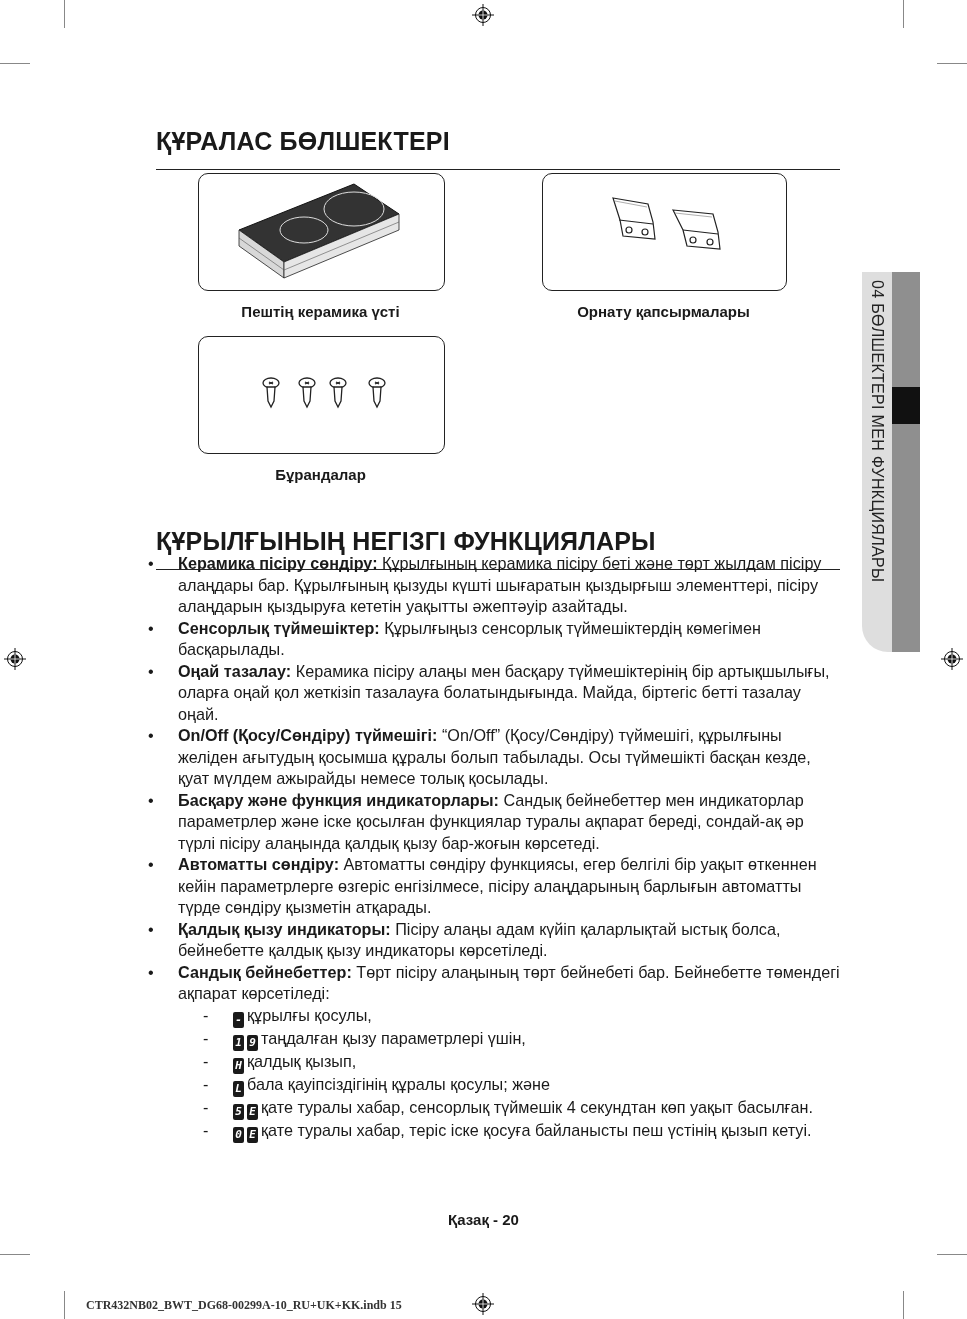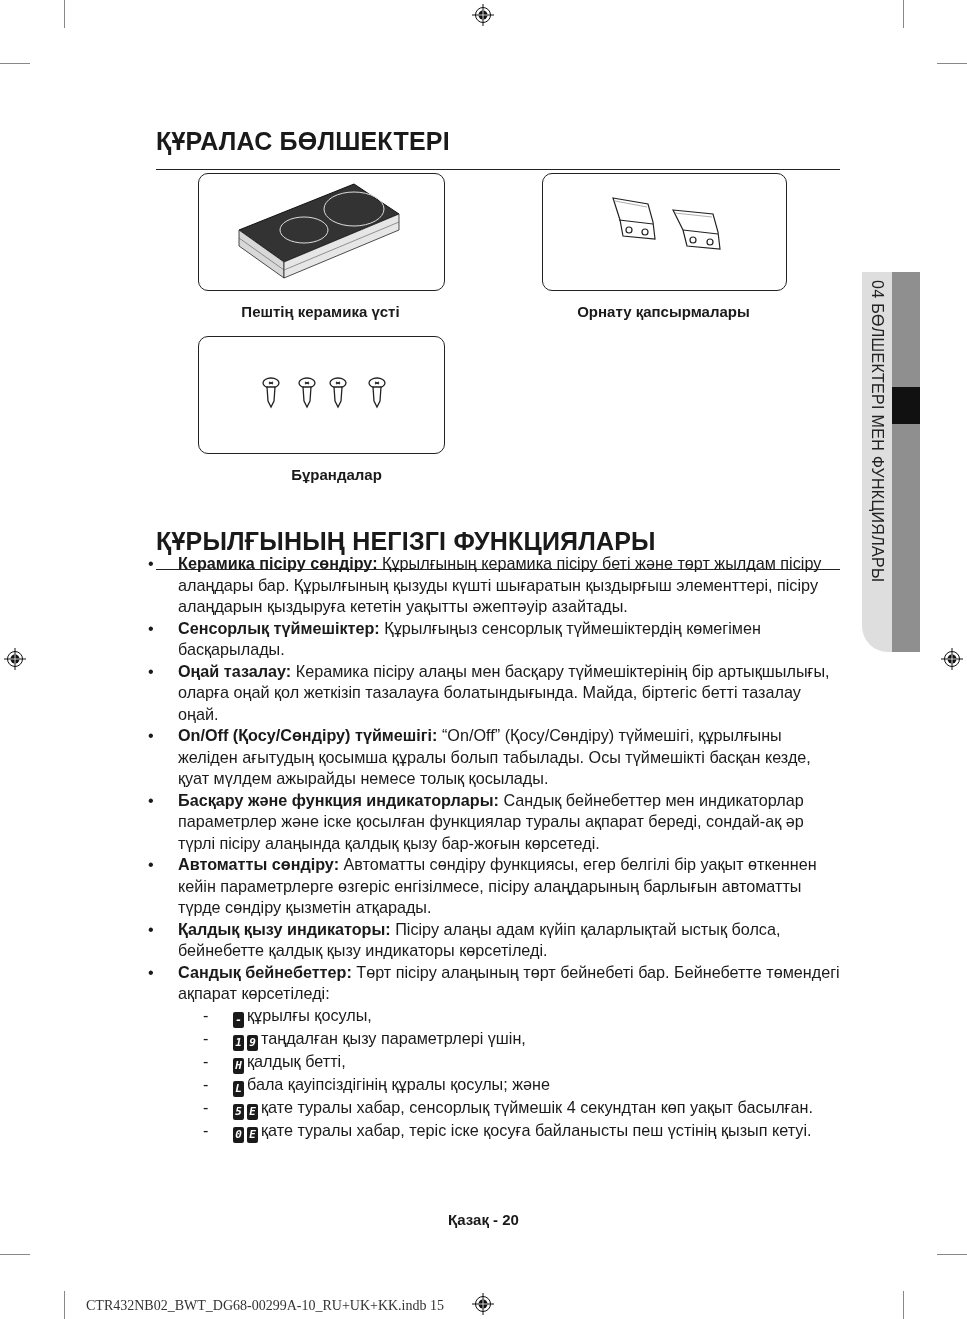--- a/index.html
+++ b/index.html
@@ -32,21 +32,21 @@
   .feat b { font-weight: bold; }
   .sub-list { margin: 0; padding: 0; }
   .sub { position: relative; padding-left: 88px; }
   .sub .dash { position: absolute; left: 58px; top: 0; }
   .seg { display: inline-block; width: 11px; height: 16px; background: #1a1a1a; border-radius: 2px;
          vertical-align: -2px; margin-right: 3px; position: relative; color: #fff;
          font-family: "DejaVu Sans Mono", monospace; font-size: 11px; line-height: 16px;
          text-align: center; font-style: italic; font-weight: bold; }
   .page-num { position: absolute; left: 0; width: 967px; top: 1211px; text-align: center;
               font-weight: bold; font-size: 15px; }
-  .slug { position: absolute; top: 1298px; font-family: "Liberation Serif", serif; font-size: 14px; color: #333; }
+  .slug { position: absolute; top: 1298px; font-family: "Liberation Serif", serif; font-size: 12px; color: #333; font-weight: bold; }
 </style>
 </head>
 <body>
 
 <div class="crop-v" style="left:64px;top:0;height:28px;"></div>
 <div class="crop-v" style="left:903px;top:0;height:28px;"></div>
 <div class="crop-h" style="left:0;top:63px;width:30px;"></div>
 <div class="crop-h" style="left:937px;top:63px;width:30px;"></div>
 <div class="crop-h" style="left:0;top:1254px;width:30px;"></div>
 <div class="crop-h" style="left:937px;top:1254px;width:30px;"></div>
@@ -144,21 +144,21 @@
         </g>
       <g transform="translate(178,46)">
           <ellipse cx="0" cy="0" rx="8" ry="5"></ellipse>
           <path d="M-4,4 L4,4 L3,18 L0,24 L-3,18 Z"></path>
           <line x1="-2" y1="-1" x2="2" y2="1"></line>
           <line x1="-2" y1="1" x2="2" y2="-1"></line>
         </g>
     </g>
   </svg>
 </div>
-<div class="fig-caption" style="left:214px;top:466px;width:245px;">Бұрандалар</div>
+<div class="fig-caption" style="left:198px;top:466px;width:245px;">Бұрандалар</div>
 
 <div class="side-tab">
   <div class="light"></div>
   <div class="dark"></div>
   <div class="black"></div>
   <div class="label">04  БӨЛШЕКТЕРІ МЕН ФУНКЦИЯЛАРЫ</div>
 </div>
 
 <div class="section-title" style="top:527px;">ҚҰРЫЛҒЫНЫҢ НЕГІЗГІ ФУНКЦИЯЛАРЫ</div>
 
@@ -168,21 +168,21 @@
   <p class="feat"><span class="dot">•</span><b>Оңай тазалау:</b><span> Керамика пісіру алаңы мен басқару түймешіктерінің бір артықшылығы, оларға оңай қол жеткізіп тазалауға болатындығында. Майда, біртегіс бетті тазалау оңай.</span></p>
   <p class="feat"><span class="dot">•</span><b>On/Off (Қосу/Сөндіру) түймешігі:</b><span> “On/Off” (Қосу/Сөндіру) түймешігі, құрылғыны желіден ағытудың қосымша құралы болып табылады. Осы түймешікті басқан кезде, қуат мүлдем ажырайды немесе толық қосылады.</span></p>
   <p class="feat"><span class="dot">•</span><b>Басқару және функция индикаторлары:</b><span> Сандық бейнебеттер мен индикаторлар параметрлер және іске қосылған функциялар туралы ақпарат береді, сондай-ақ әр түрлі пісіру алаңында қалдық қызу бар-жоғын көрсетеді.</span></p>
   <p class="feat"><span class="dot">•</span><b>Автоматты сөндіру:</b><span> Автоматты сөндіру функциясы, егер белгілі бір уақыт өткеннен кейін параметрлерге өзгеріс енгізілмесе, пісіру алаңдарының барлығын автоматты түрде сөндіру қызметін атқарады.</span></p>
   <p class="feat"><span class="dot">•</span><b>Қалдық қызу индикаторы:</b><span> Пісіру алаңы адам күйіп қаларлықтай ыстық болса, бейнебетте қалдық қызу индикаторы көрсетіледі.</span></p>
   <p class="feat"><span class="dot">•</span><b>Сандық бейнебеттер:</b><span> Төрт пісіру алаңының төрт бейнебеті бар. Бейнебетте төмендегі ақпарат көрсетіледі:</span></p>
 
   <div class="sub-list">
     <div class="sub"><span class="dash">-</span><span class="seg">-</span><span>құрылғы қосулы,</span></div>
     <div class="sub"><span class="dash">-</span><span class="seg">1</span><span class="seg">9</span><span>таңдалған қызу параметрлері үшін,</span></div>
-    <div class="sub"><span class="dash">-</span><span class="seg">H</span><span>қалдық бетті,</span></div>
+    <div class="sub"><span class="dash">-</span><span class="seg">H</span><span>қалдық қызып,</span></div>
     <div class="sub"><span class="dash">-</span><span class="seg">L</span><span>бала қауіпсіздігінің құралы қосулы; және</span></div>
     <div class="sub"><span class="dash">-</span><span class="seg">5</span><span class="seg">E</span><span>қате туралы хабар, сенсорлық түймешік 4 секундтан көп уақыт басылған.</span></div>
     <div class="sub"><span class="dash">-</span><span class="seg">0</span><span class="seg">E</span><span>қате туралы хабар, теріс іске қосуға байланысты пеш үстінің қызып кетуі.</span></div>
   </div>
 </div>
 
 <div class="page-num">Қазақ - 20</div>
 <div class="slug" style="left:86px;">CTR432NB02_BWT_DG68-00299A-10_RU+UK+KK.indb   15</div>
 <div class="slug" style="left:778px;margin-top:28px;">5/3/2018   4:00:27 PM</div>
 

